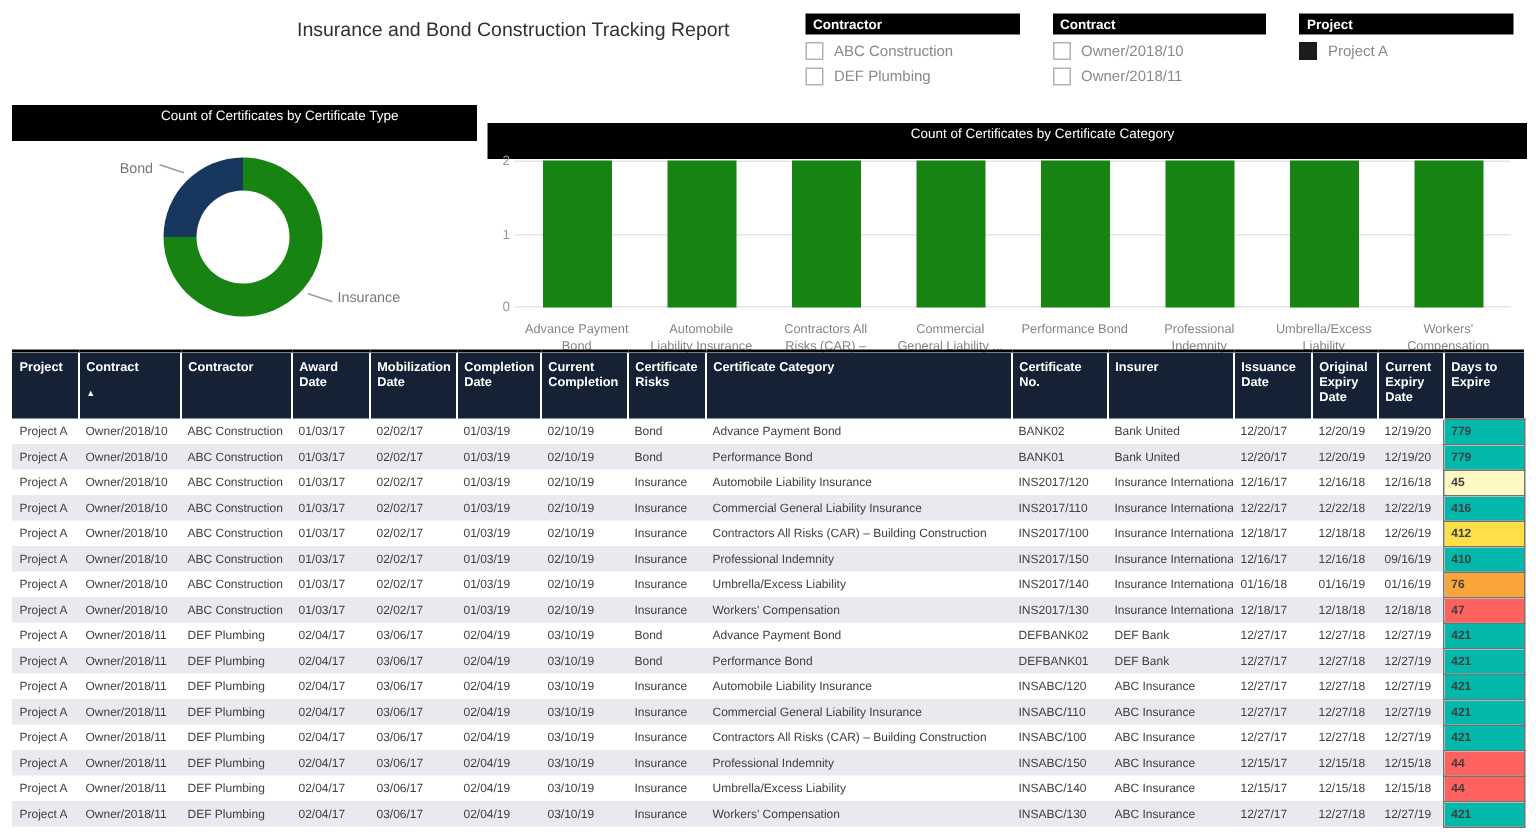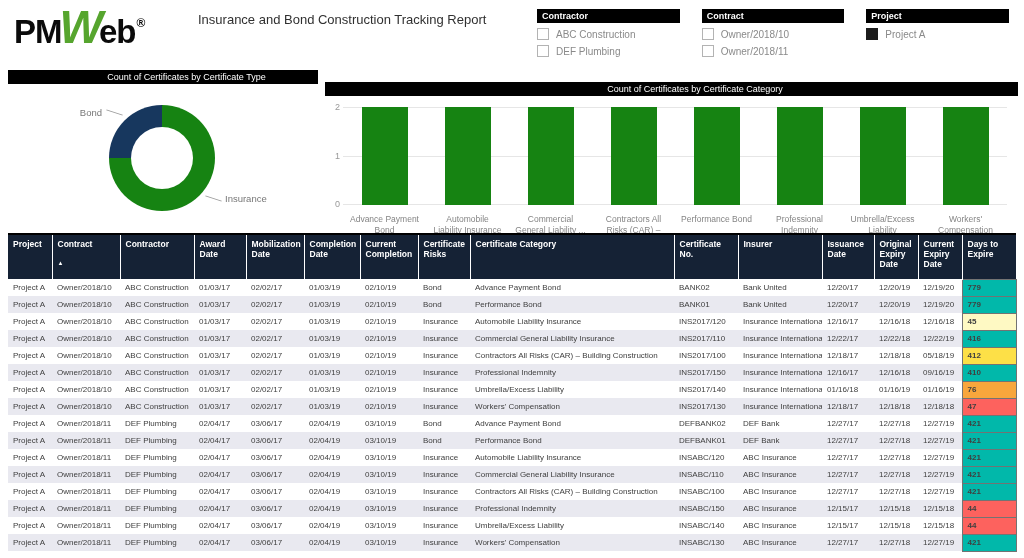--- a/index.html
+++ b/index.html
@@ -14,21 +14,21 @@
 
   
   .slicers{position:absolute;left:537px;top:9px;width:472px;display:flex;gap:22px;}
   .slicer{flex:1;}
   .slicer-title{background:#000;color:#fff;font-size:9px;font-weight:bold;padding:2px 5px;height:14px;box-sizing:border-box;line-height:11px;}
   .slicer-item{display:flex;align-items:center;gap:7px;margin-top:5px;color:#8a8a8a;font-size:10px;cursor:pointer;}
   .cb{width:10px;height:10px;border:1px solid #b3b3b3;background:#fff;display:inline-block;flex:0 0 auto;}
   .cb.on{background:#1c1c1c;border-color:#1c1c1c;}
 
   
-  .panel-title{background:#000;color:#fff;font-size:9px;text-align:center;height:14px;line-height:14px;white-space:nowrap;overflow:hidden;padding-left:47px;}
+  .panel-title{background:#000;color:#fff;font-size:9px;text-align:center;height:24px;line-height:14px;white-space:nowrap;overflow:hidden;padding-left:47px;}
   .donut-panel{position:absolute;left:8px;top:70px;width:310px;height:162px;}
   .bar-panel{position:absolute;left:325px;top:82px;width:693px;height:162px;}
 
   
   .donut{position:absolute;left:101px;top:35px;width:106px;height:106px;border-radius:50%;}
   .donut-hole{position:absolute;left:123px;top:57px;width:62px;height:62px;border-radius:50%;background:#fff;}
   .callout{position:absolute;font-size:9.5px;color:#777;}
   .callout-bond{left:50px;top:37px;width:44px;text-align:right;}
   .callout-ins{left:217px;top:123px;}
   .leader{position:absolute;height:1px;background:#9a9a9a;}
@@ -56,26 +56,20 @@
   .grid tbody td{font-size:8px;color:#404040;height:17px;box-sizing:border-box;padding:1px 3px 1px 5px;
     white-space:nowrap;overflow:hidden;}
   .grid tbody tr:nth-child(even){background:#e9e9f0;}
   td.days{text-align:left;color:#152235;border:1px solid #737373;padding-right:5px;font-size:8.5px;font-weight:bold;}
 </style>
 </head>
 <body>
 
 <div class="page">
 
-  <div class="logo">
-    <span class="lg-pm">PM</span>
-      <span class="lg-w">W</span>
-      <span class="lg-eb">eb</span>
-      <span class="lg-reg">®</span>
-  </div>
   <div class="report-title">Insurance and Bond Construction Tracking Report</div>
 
   <div class="slicers">
       <div class="slicer">
         <div class="slicer-title">Contractor</div>
         <div class="slicer-item">
           <span class="cb"></span>
           <span class="slicer-label">ABC Construction</span>
         </div>
         <div class="slicer-item">
@@ -147,22 +141,22 @@
         <div class="bar-slot">
           <div class="bar" style="height: 100%; background: rgb(22, 131, 18);"></div>
         </div>
         <div class="bar-slot">
           <div class="bar" style="height: 100%; background: rgb(22, 131, 18);"></div>
         </div>
       </div>
     <div class="x-labels">
         <div class="bar-label">Advance Payment Bond</div>
         <div class="bar-label">Automobile Liability Insurance</div>
+        <div class="bar-label">Contractors All Risks (CAR) – Bui...</div>
         <div class="bar-label">Commercial General Liability ...</div>
-        <div class="bar-label">Contractors All Risks (CAR) – Bui...</div>
         <div class="bar-label">Performance Bond</div>
         <div class="bar-label">Professional Indemnity</div>
         <div class="bar-label">Umbrella/Excess Liability</div>
         <div class="bar-label">Workers' Compensation</div>
       </div>
   </div>
 
   <table class="grid">
     <colgroup>
       <col style="width:44px">
@@ -307,21 +301,21 @@
           <td>01/03/17</td>
           <td>02/02/17</td>
           <td>01/03/19</td>
           <td>02/10/19</td>
           <td>Insurance</td>
           <td>Contractors All Risks (CAR) – Building Construction</td>
           <td>INS2017/100</td>
           <td>Insurance International</td>
           <td>12/18/17</td>
           <td>12/18/18</td>
-          <td>05/18/19</td>
+          <td>12/26/19</td>
           <td class="days" style="background: #fde047;">412</td>
         </tr>
         <tr>
           <td>Project A</td>
           <td>Owner/2018/10</td>
           <td>ABC Construction</td>
           <td>01/03/17</td>
           <td>02/02/17</td>
           <td>01/03/19</td>
           <td>02/10/19</td>

